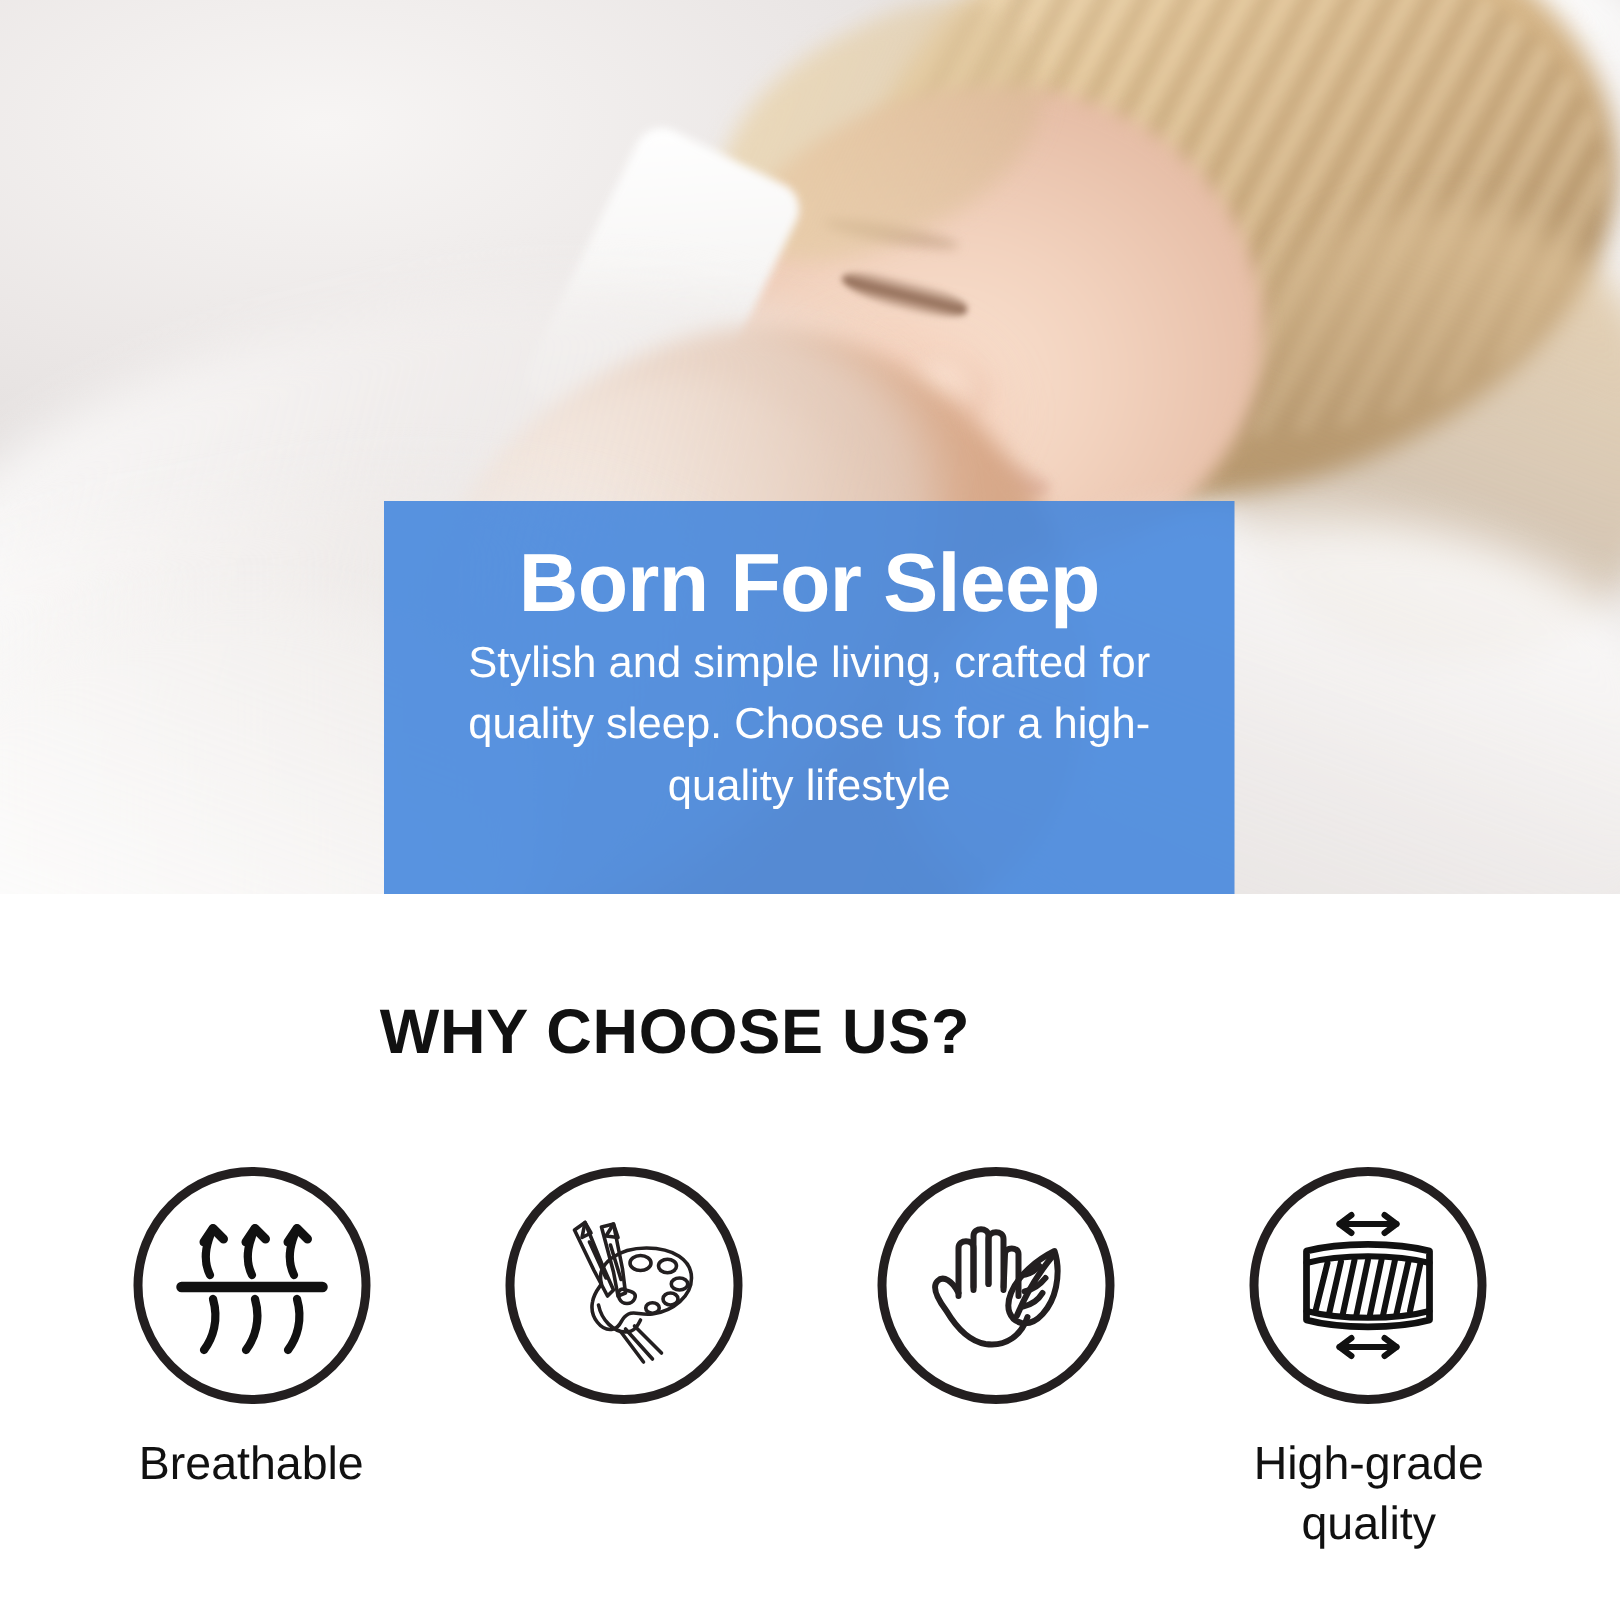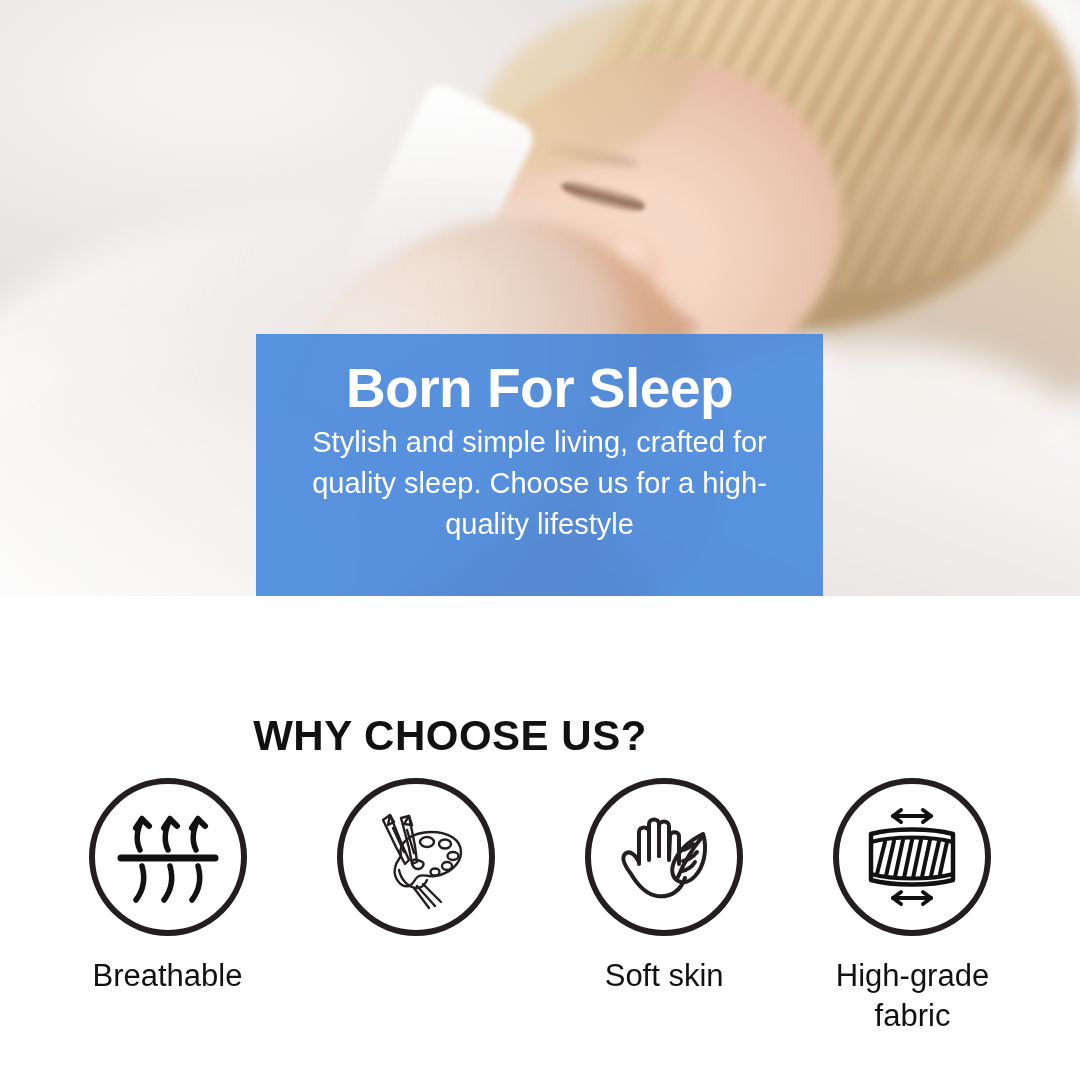--- a/index.html
+++ b/index.html
@@ -279,21 +279,20 @@
   .section-heading {
     position: absolute;
     left: 0;
     top: 664px;
     width: 900px;
     text-align: center;
     font-size: 42px;
     font-weight: bold;
     color: #111111;
     letter-spacing: 0.5px;
-    margin-top: 48px;
   }
 
   .features {
     position: absolute;
     left: 0;
     top: 778px;
     width: 1080px;
     display: flex;
     justify-content: space-between;
     padding: 0 45px;
@@ -433,21 +432,20 @@
           <path d="M54 58 L54 28 C54 22 64 22 64 28 L64 60"></path>
           <path d="M64 62 L65 38 C65 33 74 33 74 38 L74 66"></path>
 
           <path d="M98 36 C86 42 74 52 69 64 C65 74 68 82 76 84
                    C86 86 96 74 99 60 C101 50 100 42 98 36 Z"></path>
           <path d="M97 39 C88 50 80 62 73 79"></path>
           <path d="M88 46 C84 50 80 52 76 52 M92 54 C88 59 83 62 78 63
                    M90 64 C87 69 82 72 77 73"></path>
         </svg>
       </div>
-      <div class="feature-label">Soft skin</div>
     </div>
 
     <div class="feature">
       <div class="icon-circle">
         <svg width="118" height="118" viewBox="0 0 118 118" fill="none" stroke="#111111" stroke-width="3.2" stroke-linecap="round" stroke-linejoin="round">
 
           <line x1="40" y1="18" x2="78" y2="18" stroke-width="4"></line>
           <path d="M40 18 l8 -6 M40 18 l8 6 M78 18 l-8 -6 M78 18 l-8 6" stroke-width="4"></path>
 
           <path d="M18 36 C40 30 78 30 100 36 L100 82 C78 88 40 88 18 82 Z" stroke-width="4.5"></path>
@@ -463,17 +461,17 @@
             <path d="M69 79 L77 42"></path>
             <path d="M78 78 L86 43"></path>
             <path d="M87 76 L94 44"></path>
           </g>
 
           <line x1="40" y1="100" x2="78" y2="100" stroke-width="4"></line>
           <path d="M40 100 l8 -6 M40 100 l8 6 M78 100 l-8 -6 M78 100 l-8 6" stroke-width="4"></path>
         </svg>
       </div>
       <div class="feature-label">High-grade
-fabric</div>
+quality</div>
     </div>
 
   </div>
 </div>
 
 </body></html>

